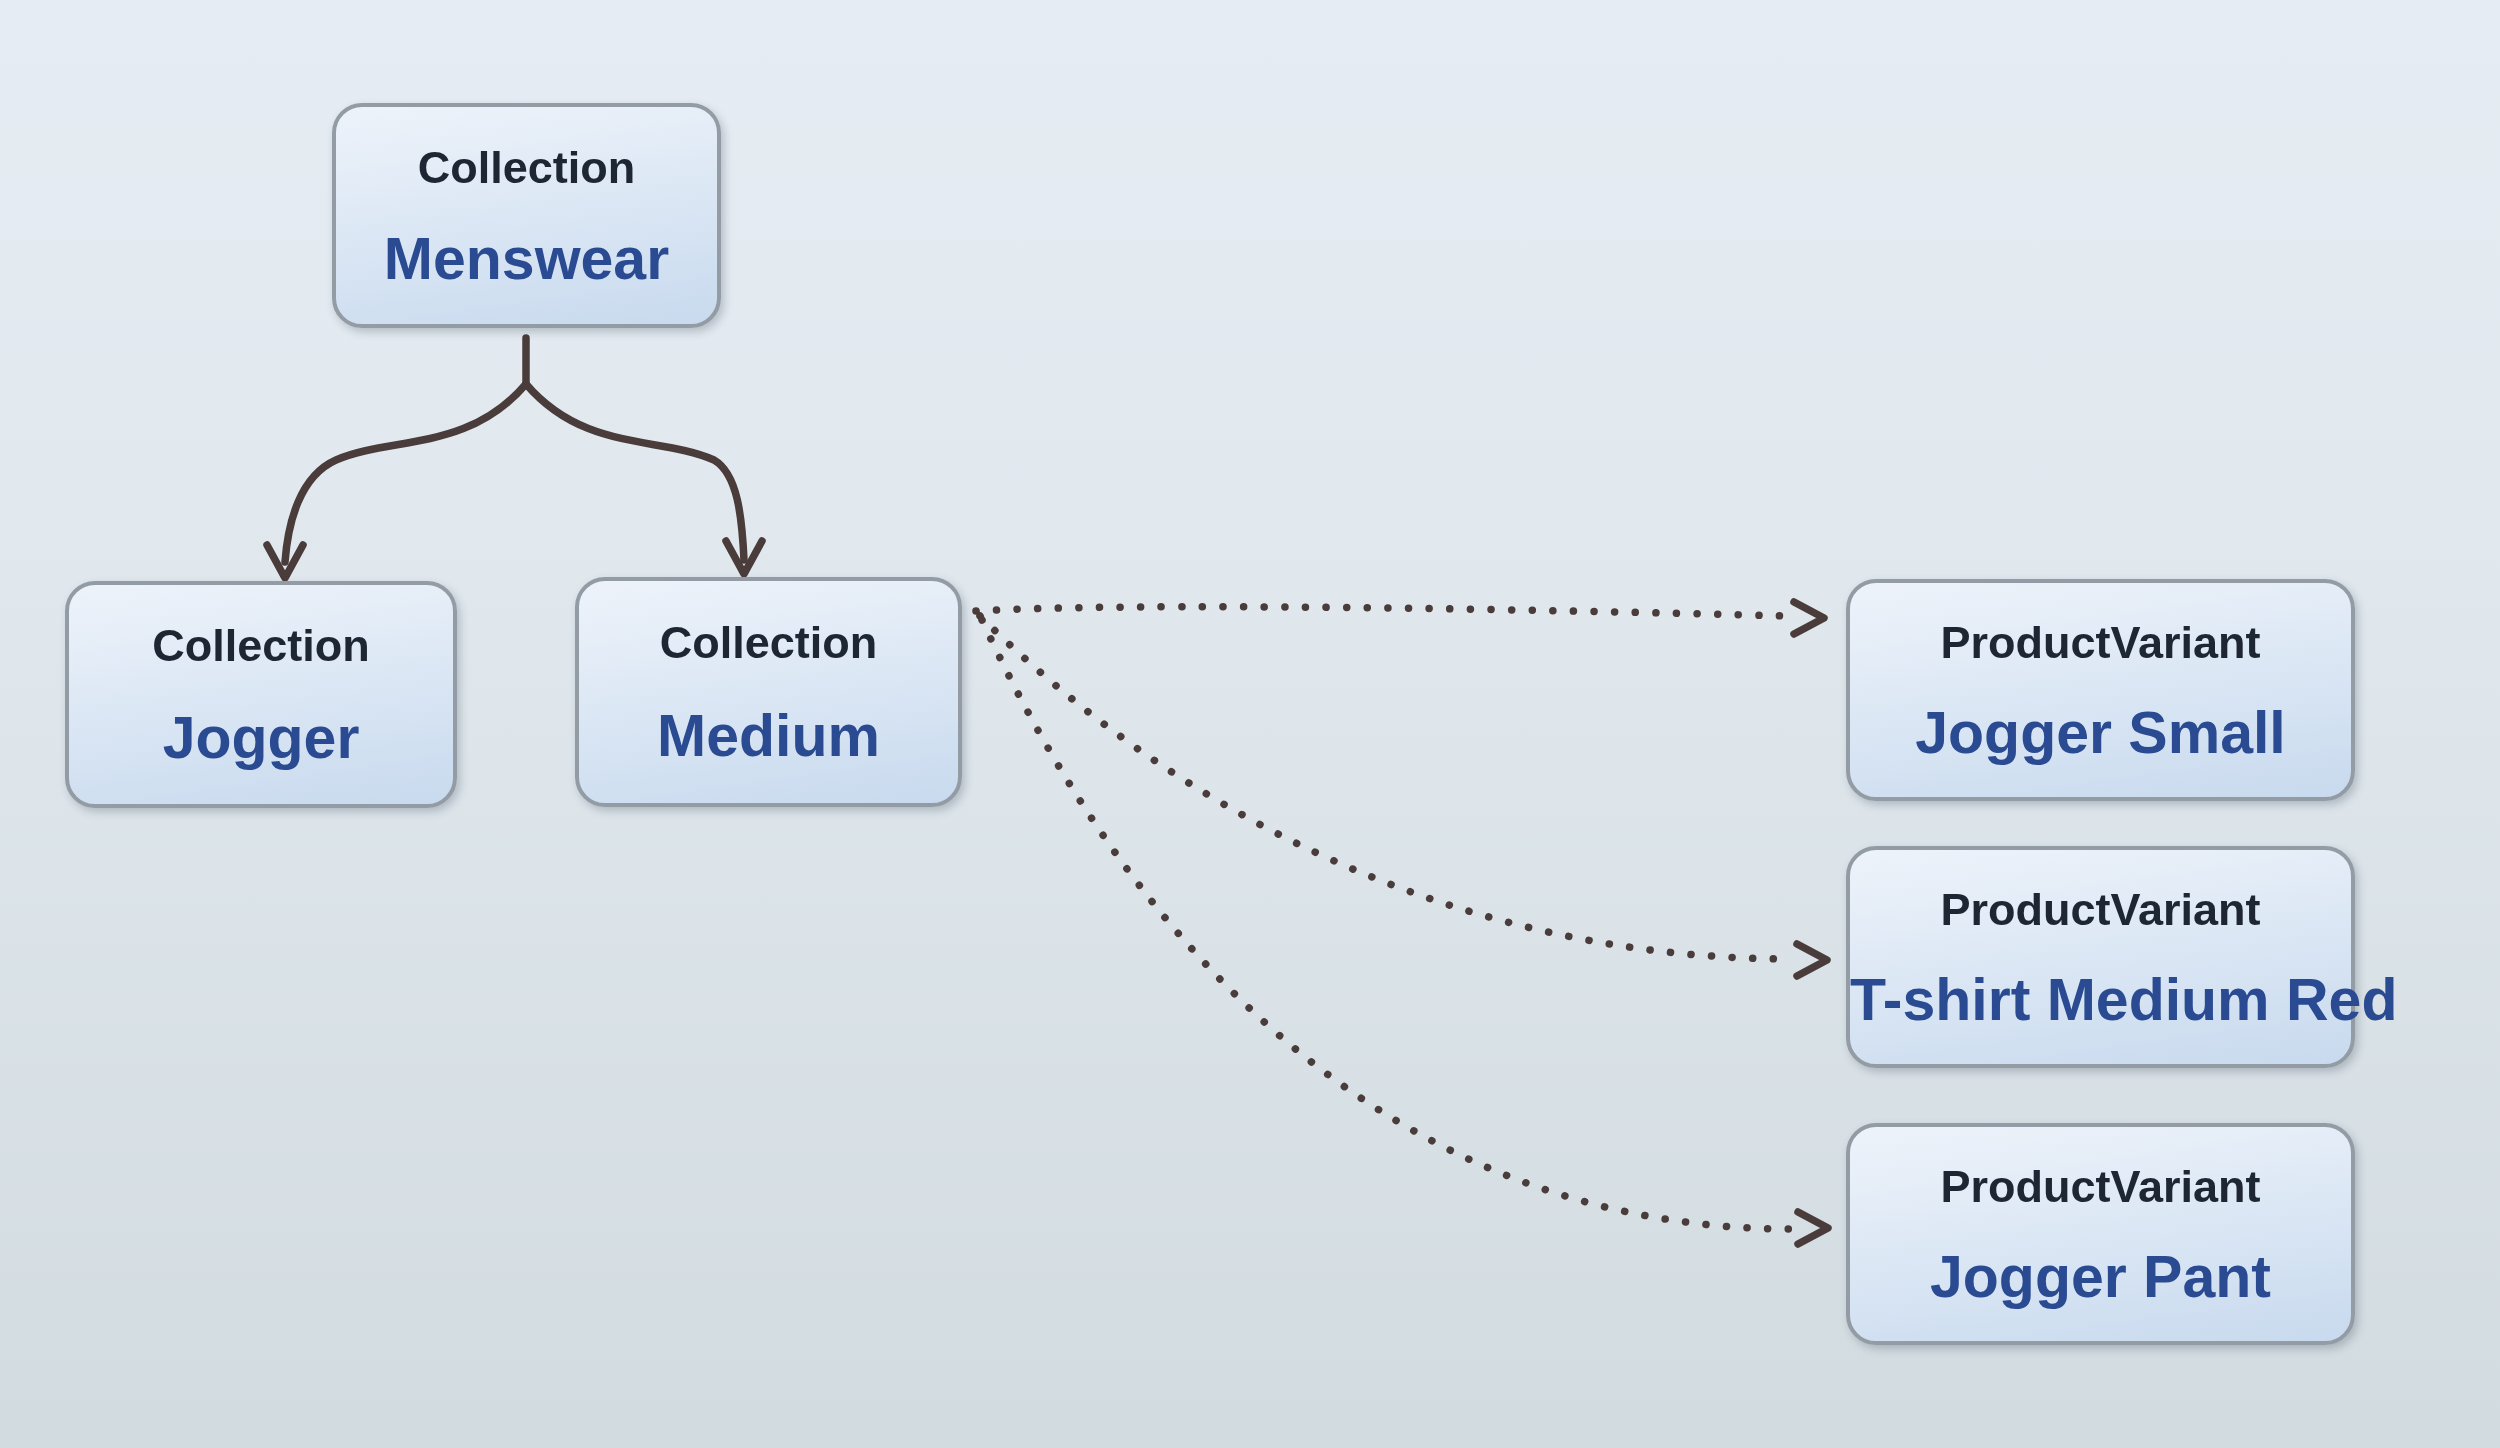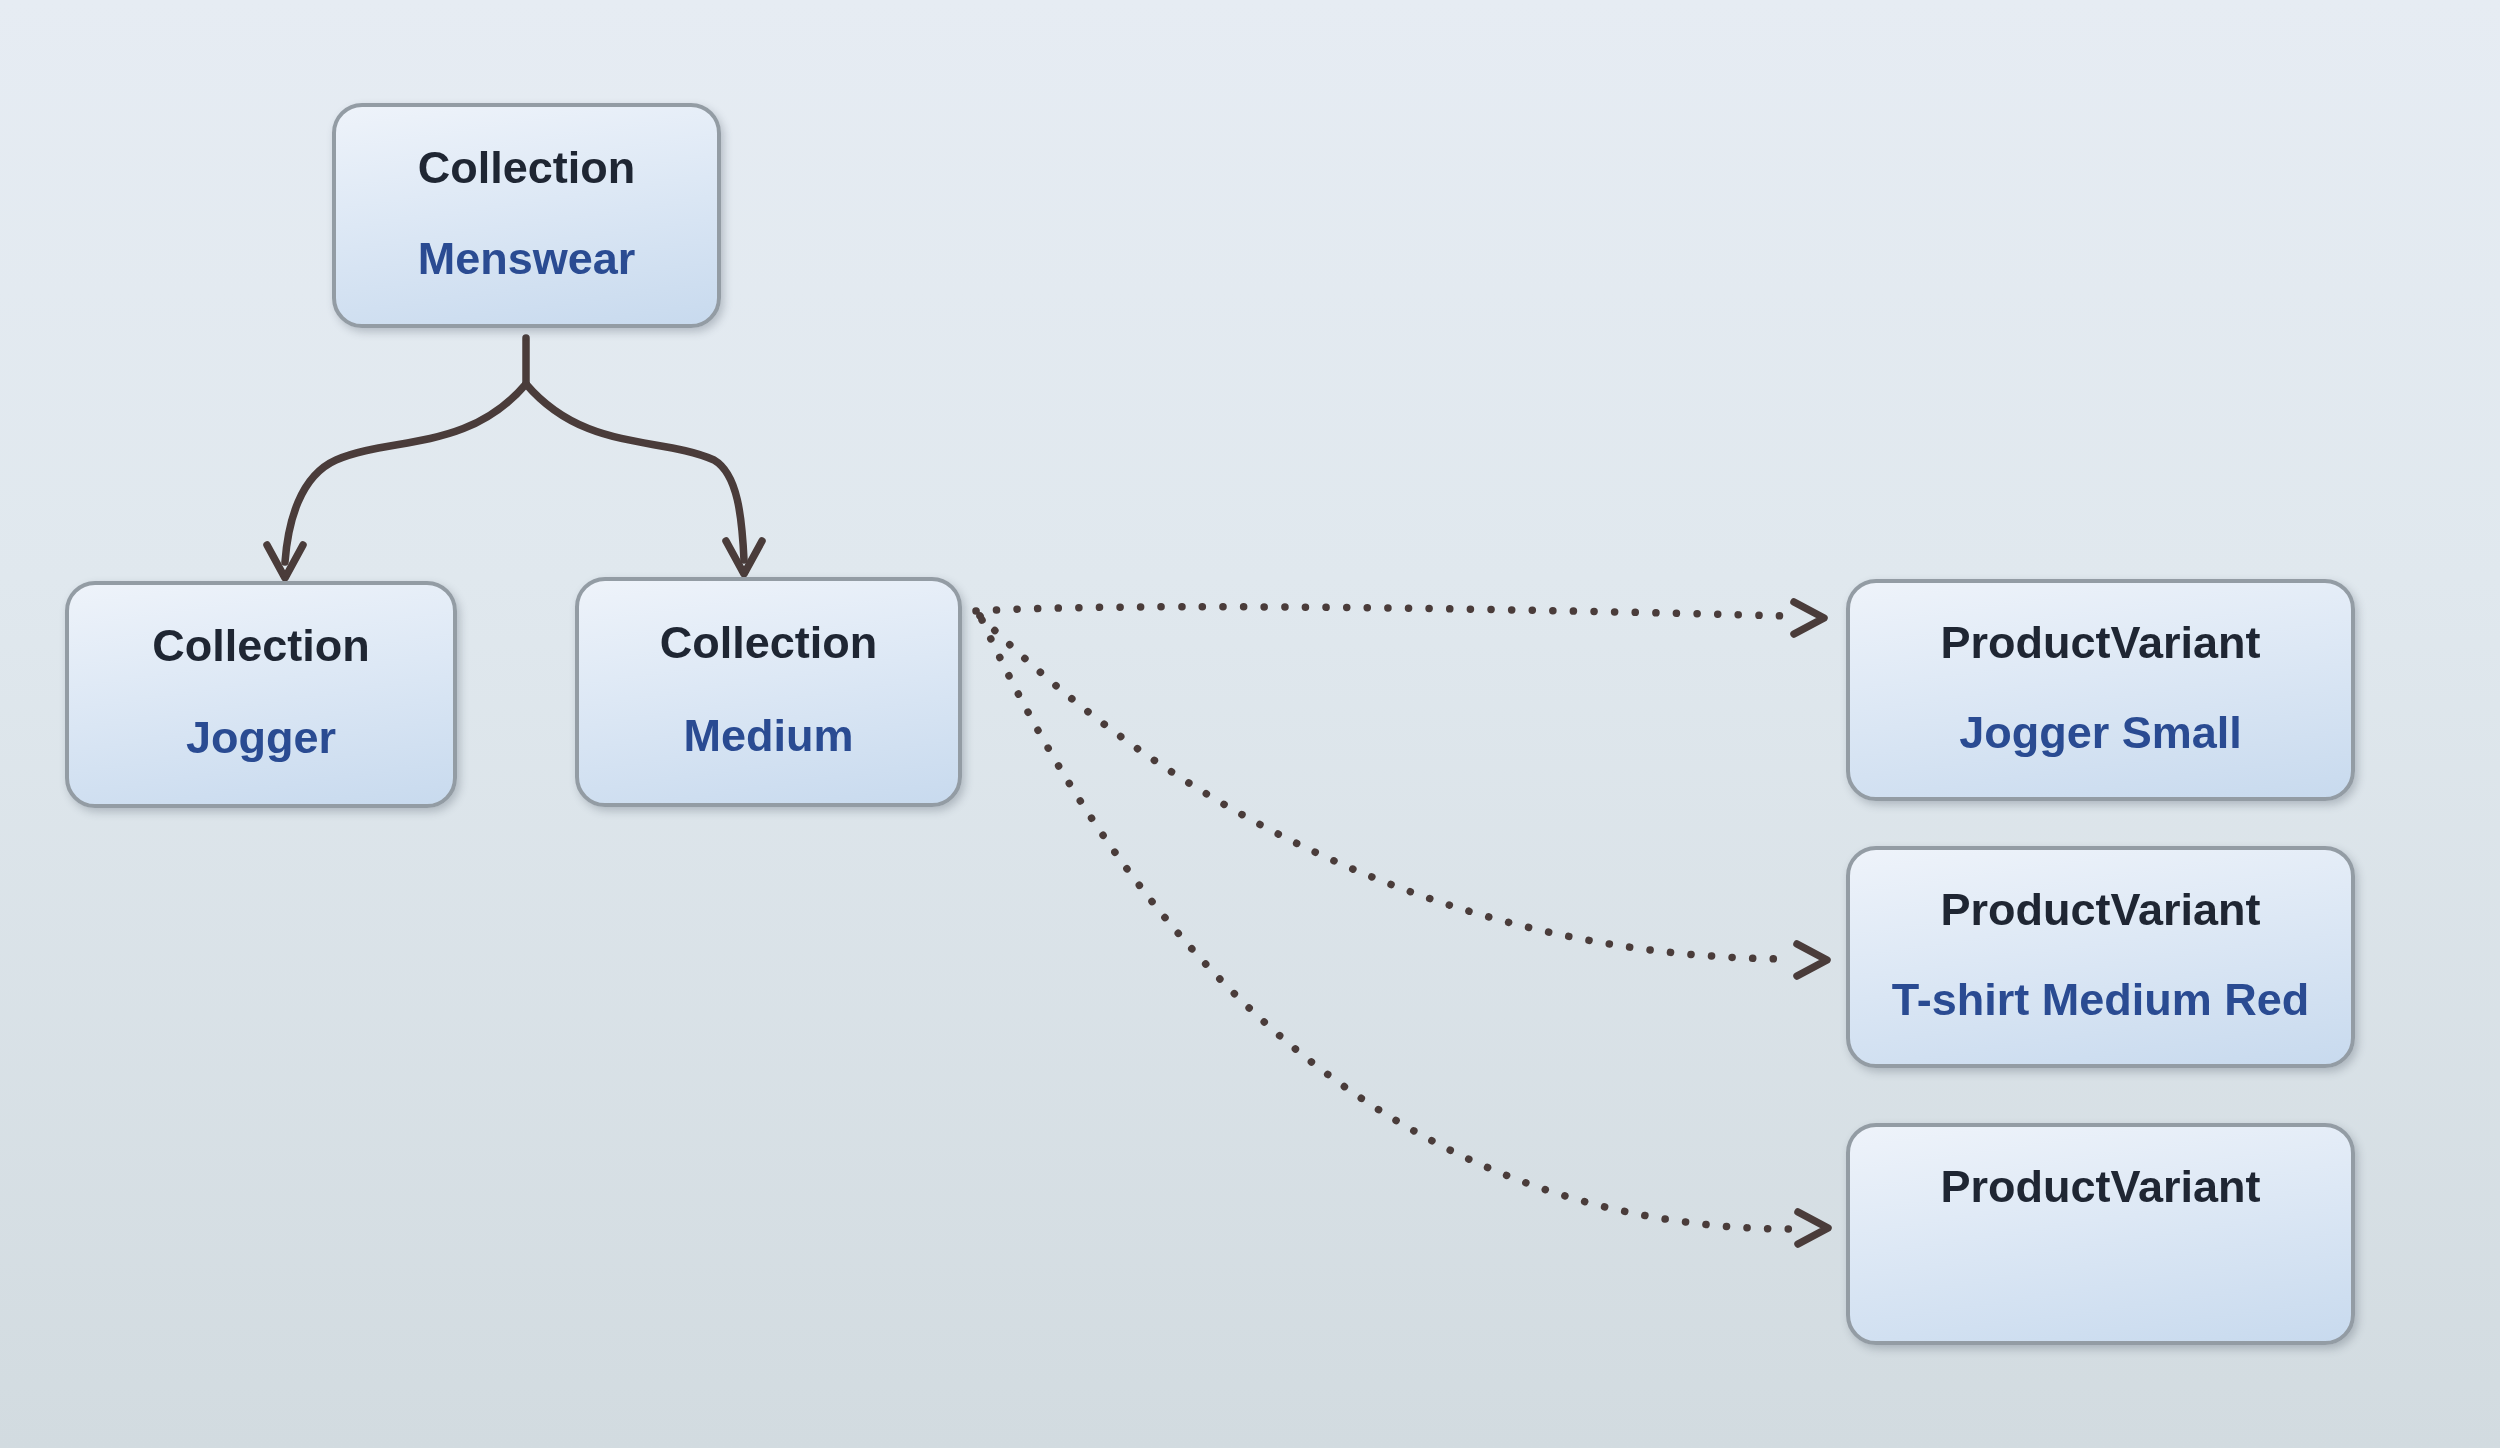--- a/index.html
+++ b/index.html
@@ -41,21 +41,21 @@
     font-weight: bold;
     white-space: nowrap;
   }
   .node .type-label {
     top: 28%;
     font-size: 45px;
     color: #1f2633;
   }
   .node .name-label {
     top: 70%;
-    font-size: 45px;
+    font-size: 59px;
     color: #2a4b92;
   }
   
   .node-menswear { left: 332px; top: 103px;  width: 389px; height: 225px; }
   .node-formal   { left: 65px;  top: 581px;  width: 392px; height: 227px; }
   .node-casual   { left: 575px; top: 577px;  width: 387px; height: 230px; }
   .node-hoodie   { left: 1846px; top: 579px; width: 509px; height: 222px; }
   .node-tshirt   { left: 1846px; top: 846px; width: 509px; height: 222px; }
   .node-jogger   { left: 1846px; top: 1123px; width: 509px; height: 222px; }
 
@@ -122,15 +122,16 @@
     <span class="name-label">Jogger Small</span>
   </div>
 
   <div class="node node-tshirt">
     <span class="type-label">ProductVariant</span>
     <span class="name-label">T-shirt Medium Red</span>
   </div>
 
   <div class="node node-jogger">
     <span class="type-label">ProductVariant</span>
+    <span class="name-label">Jogger Pant</span>
   </div>
 
 </div>
 
 </body></html>

